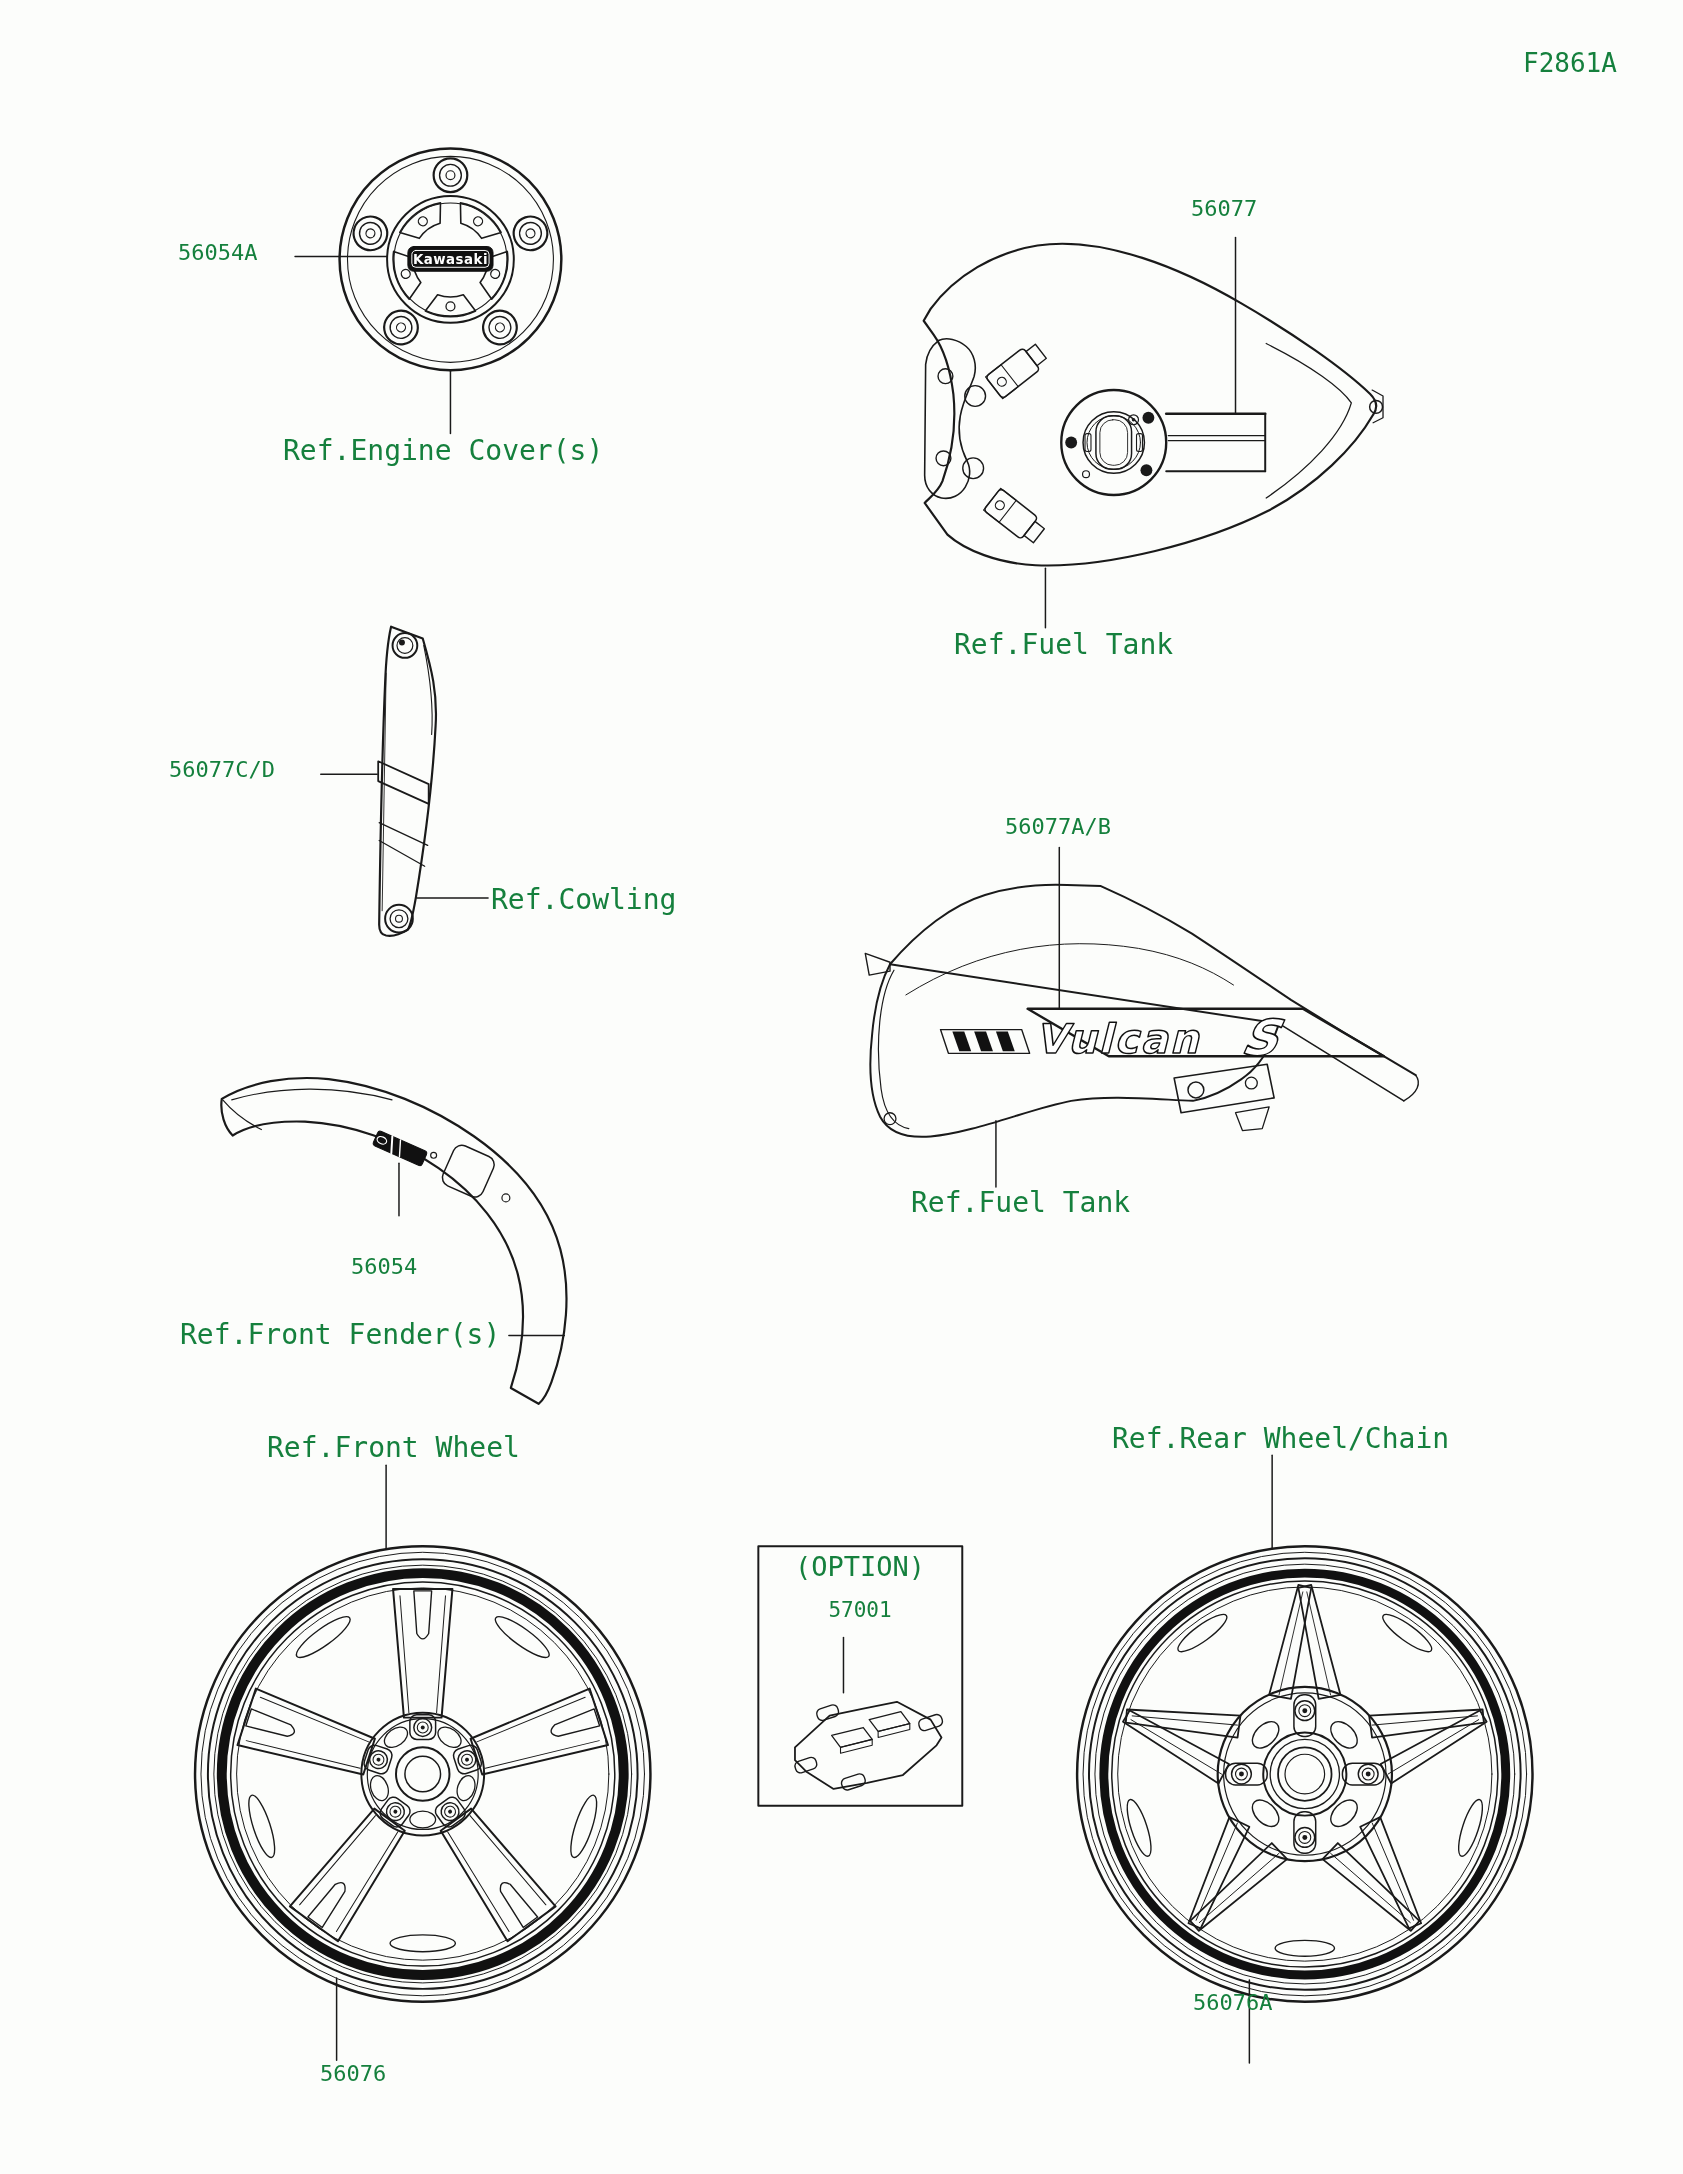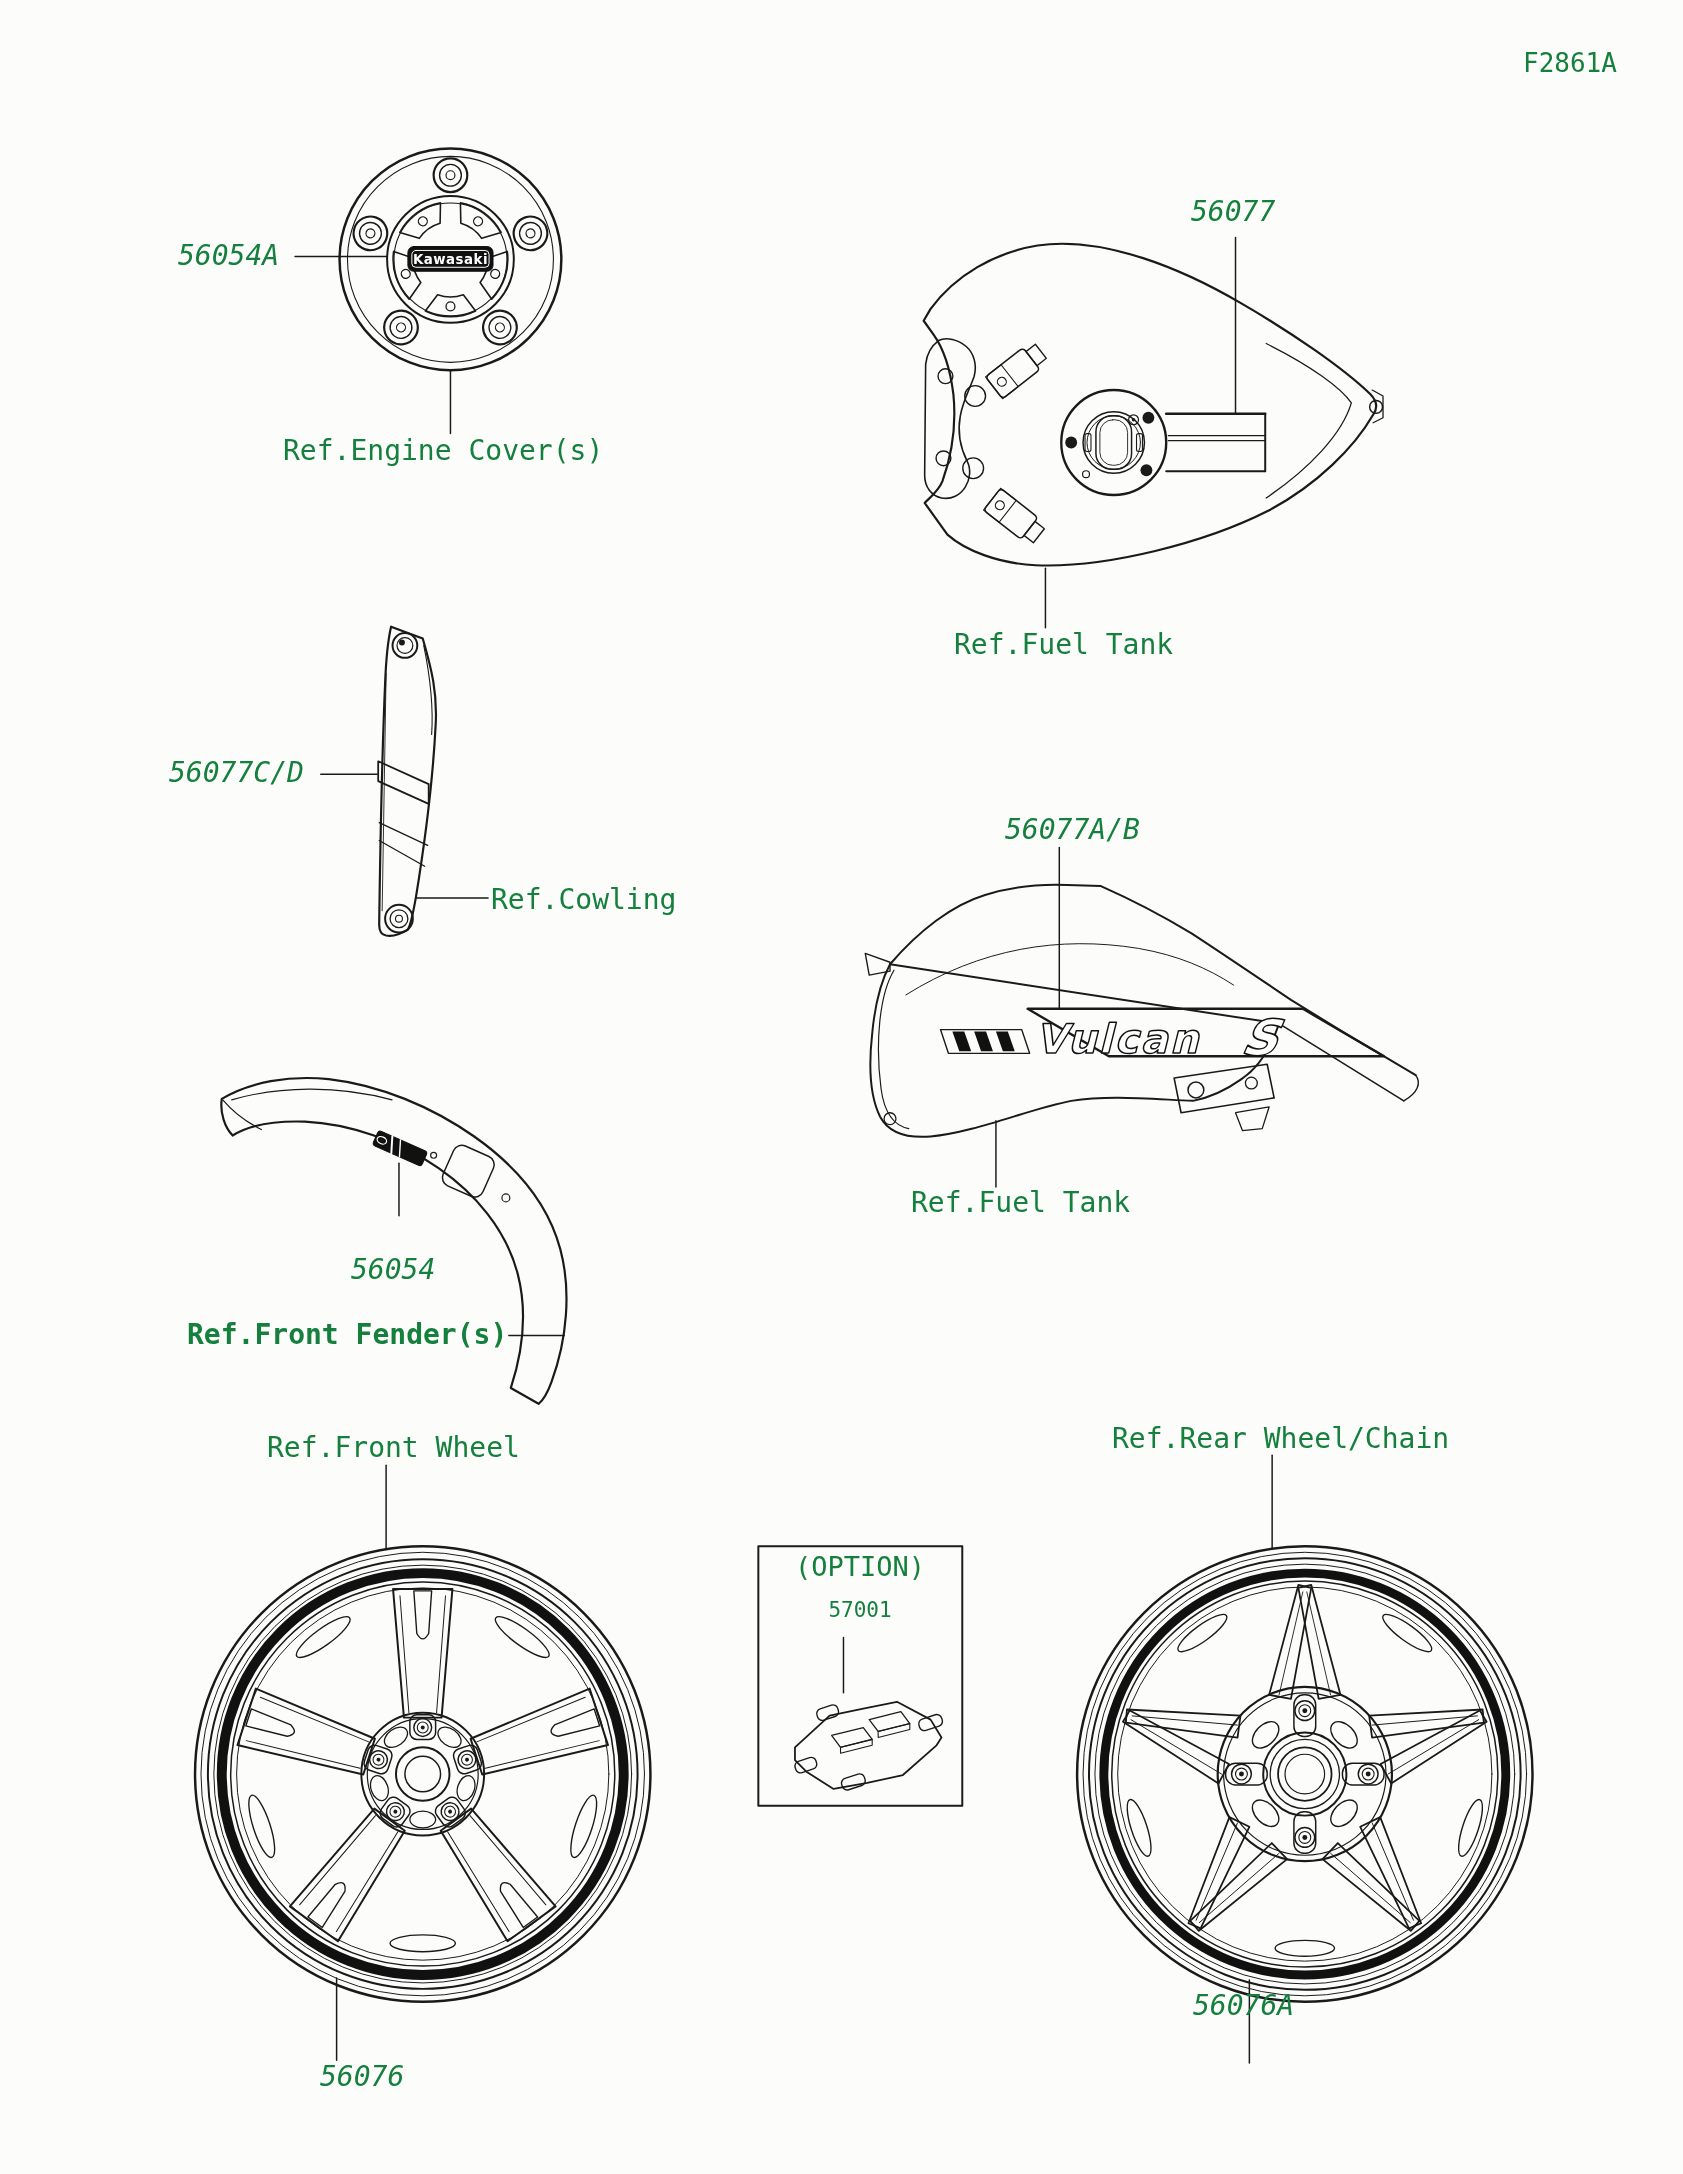--- a/index.html
+++ b/index.html
@@ -13,21 +13,21 @@
   }
   #art{position:absolute;left:0;top:0;}
   .lbl{
     position:absolute;
     font-family:"DejaVu Sans Mono", monospace;
     color:#15803d;
     white-space:nowrap;
     font-size:28px;
     line-height:1.05;
   }
-  .pn{font-size:28px;font-style:italic;}
+  .pn{font-size:22px;}
   .fig{font-size:26px;}
   .ctr{width:204px;text-align:center;}
 </style>
 </head>
 <body>
 
 <div id="page">
 
 <svg id="art" width="1683" height="2174" viewBox="0 0 1700 2196" fill="none" stroke="#1a1a1a" stroke-linecap="round" stroke-linejoin="round">
 
@@ -480,21 +480,21 @@
 <div class="lbl pn" style="left:1191px;top:197px;">56077</div>
 <div class="lbl" style="left:954px;top:630px;">Ref.Fuel Tank</div>
 
 <div class="lbl pn" style="left:169px;top:758px;">56077C/D</div>
 <div class="lbl" style="left:491px;top:885px;text-align:right;">Ref.Cowling</div>
 
 <div class="lbl pn" style="left:1005px;top:815px;">56077A/B</div>
 <div class="lbl" style="left:911px;top:1188px;">Ref.Fuel Tank</div>
 
 <div class="lbl pn" style="left:351px;top:1217px;margin-top:38px;">56054</div>
-<div class="lbl" style="left:187px;top:1320px;font-weight:bold;">Ref.Front Fender(s)</div>
+<div class="lbl" style="left:180px;top:1320px;">Ref.Front Fender(s)</div>
 
 <div class="lbl" style="left:267px;top:1433px;">Ref.Front Wheel</div>
 <div class="lbl pn" style="left:290px;top:2062px;margin-left:30px;">56076</div>
 
 <div class="lbl" style="left:1112px;top:1424px;">Ref.Rear Wheel/Chain</div>
 <div class="lbl pn" style="left:1193px;top:1991px;">56076A</div>
 
 <div class="lbl ctr" style="left:758px;top:1553px;font-size:27px;">(OPTION)</div>
 <div class="lbl ctr" style="left:758px;top:1599px;font-size:21px;">57001</div>
 

